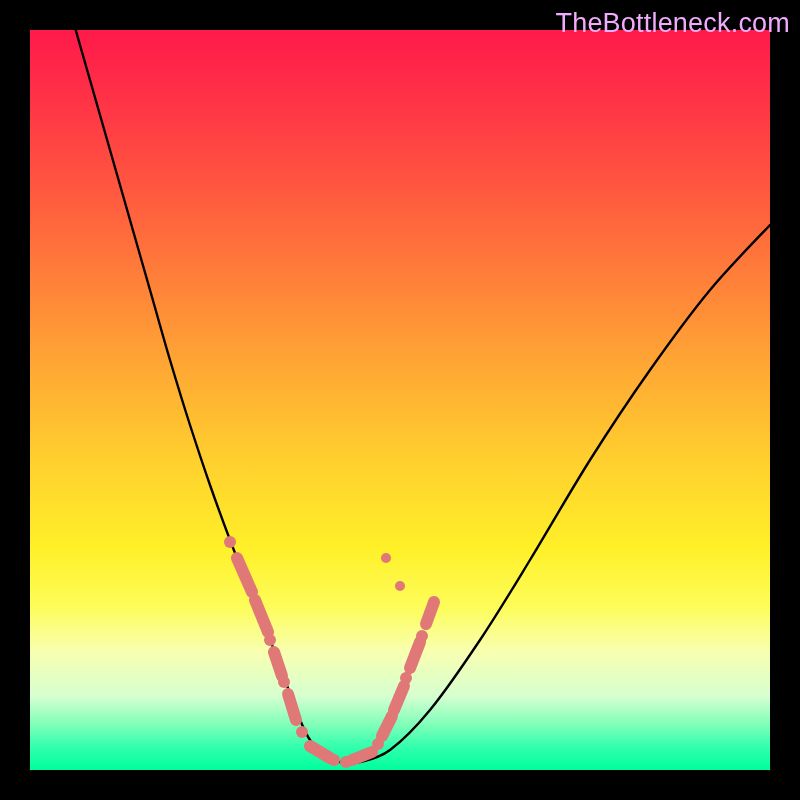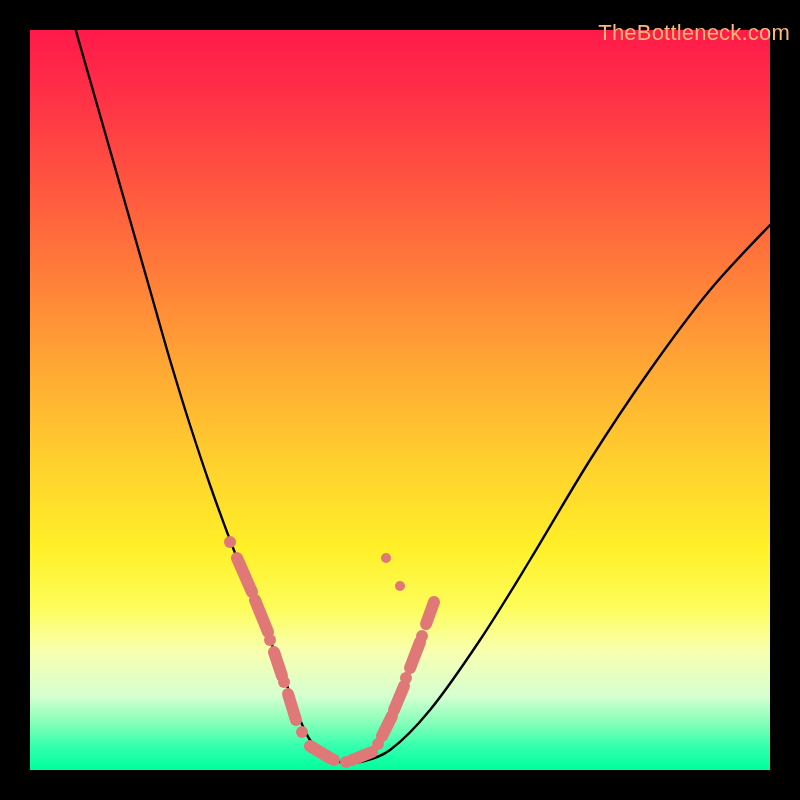--- a/index.html
+++ b/index.html
@@ -39,24 +39,24 @@
       #fdfd5a 78%,
       #f8ffb0 84%,
       #d6ffd0 90%,
       #7dffb8 94%,
       #2fffad 97%,
       #00ff9c 100%
     );
   }
   .watermark {
     position: absolute;
-    top: 20px;
+    top: 8px;
     right: 10px;
-    color: #fdba74;
-    font-size: 22px;
+    color: #f0abfc;
+    font-size: 27px;
     letter-spacing: 0.2px;
     z-index: 10;
   }
   svg.curve {
     position: absolute;
     inset: 0;
   }
 </style>
 </head>
 <body>

